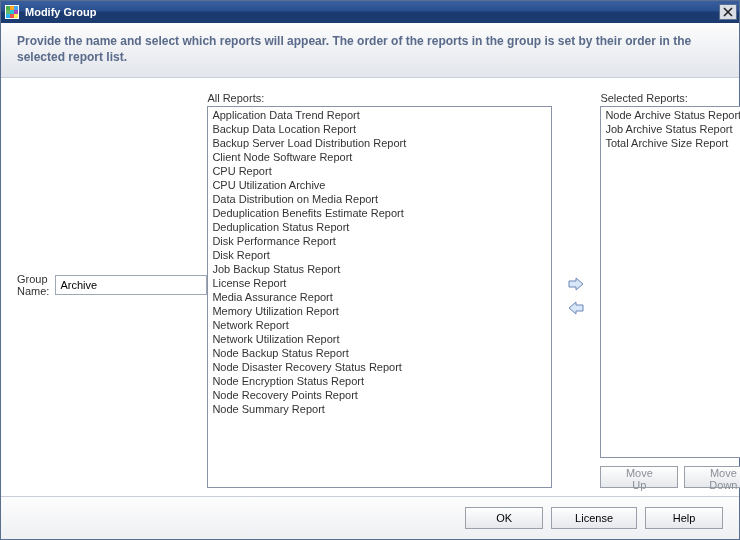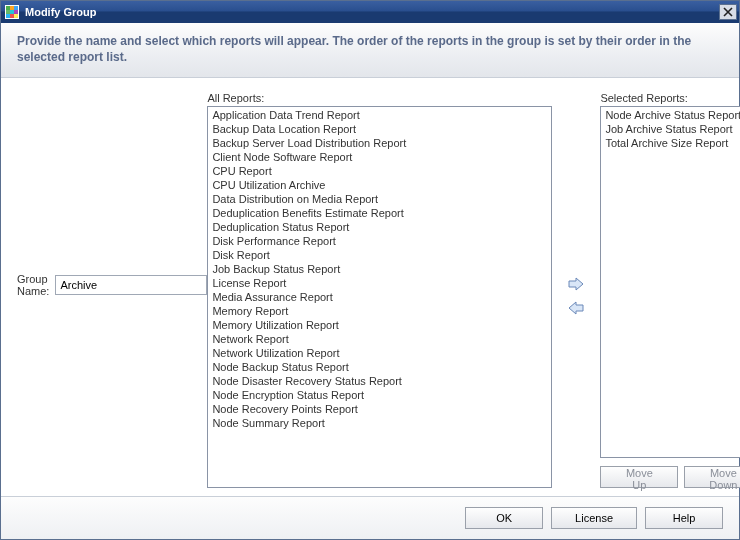--- a/index.html
+++ b/index.html
@@ -204,21 +204,20 @@
             <div class="list-item">CPU Report</div>
             <div class="list-item">CPU Utilization Archive</div>
             <div class="list-item">Data Distribution on Media Report</div>
             <div class="list-item">Deduplication Benefits Estimate Report</div>
             <div class="list-item">Deduplication Status Report</div>
             <div class="list-item">Disk Performance Report</div>
             <div class="list-item">Disk Report</div>
             <div class="list-item">Job Backup Status Report</div>
             <div class="list-item">License Report</div>
             <div class="list-item">Media Assurance Report</div>
-            <div class="list-item">Memory Report</div>
             <div class="list-item">Memory Utilization Report</div>
             <div class="list-item">Network Report</div>
             <div class="list-item">Network Utilization Report</div>
             <div class="list-item">Node Backup Status Report</div>
             <div class="list-item">Node Disaster Recovery Status Report</div>
             <div class="list-item">Node Encryption Status Report</div>
             <div class="list-item">Node Recovery Points Report</div>
             <div class="list-item">Node Summary Report</div>
           </div>
       </div>

